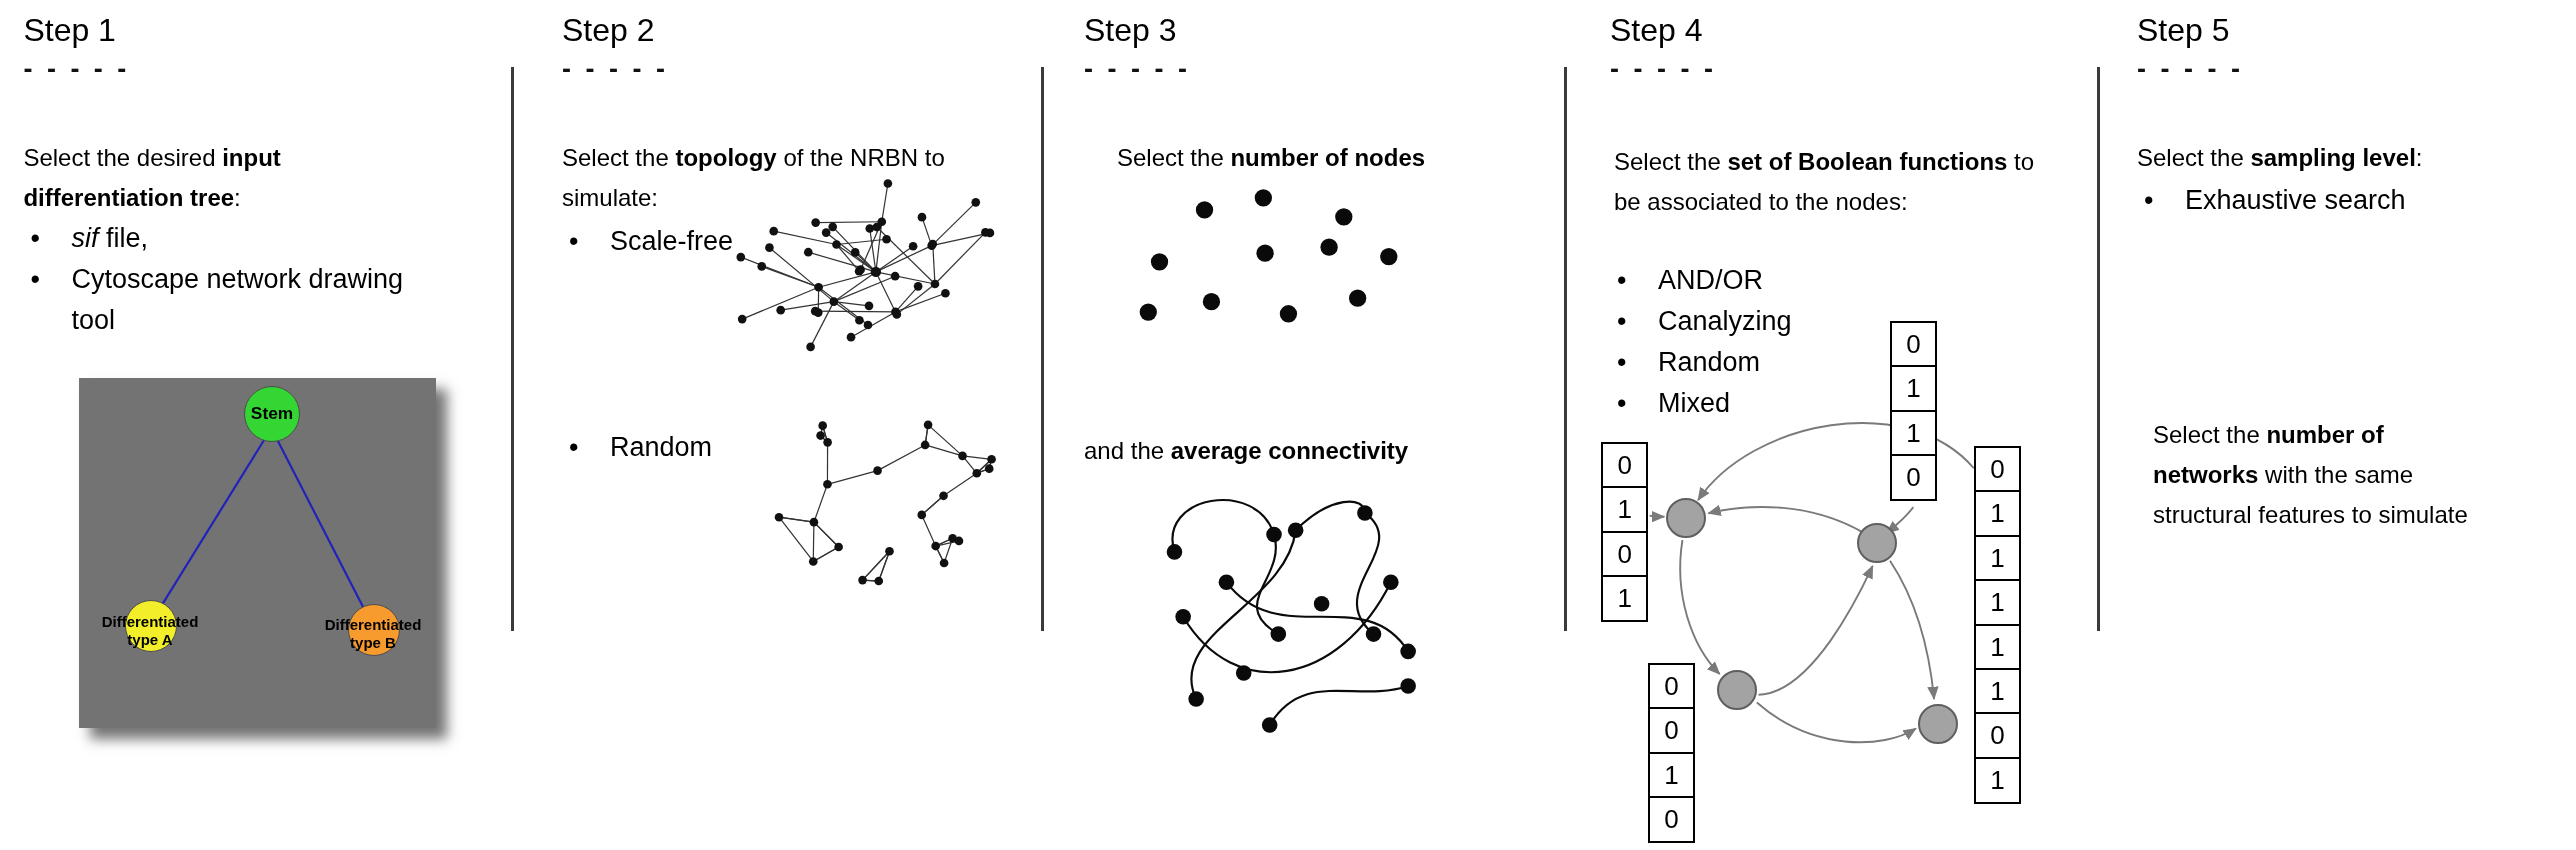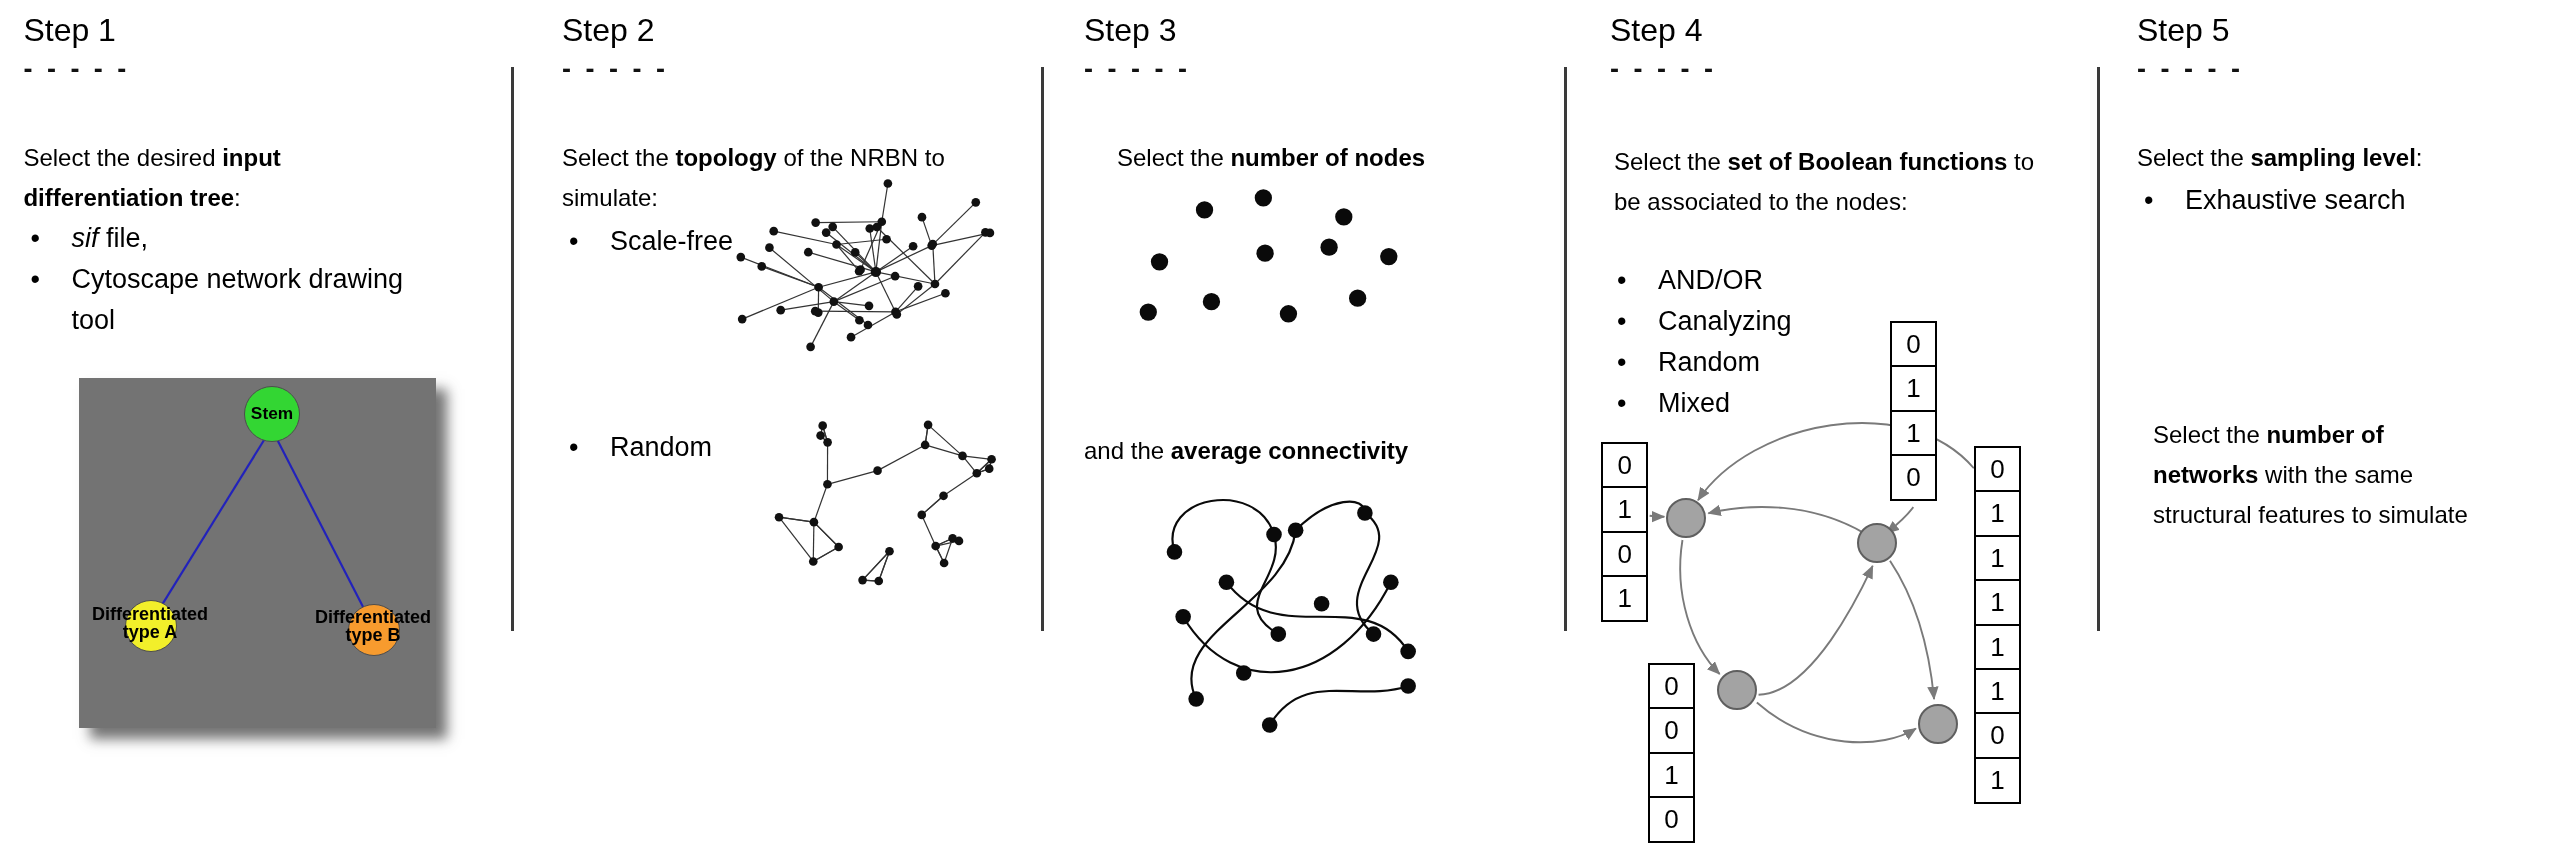--- a/index.html
+++ b/index.html
@@ -13,21 +13,21 @@
   .para{position:absolute;font-size:24px;line-height:40px;}
   .para b{font-weight:700;}
   .blist{position:absolute;font-size:27px;line-height:41px;margin:0;padding:0;list-style:none;}
   .blist li{position:relative;padding-left:48px;}
   .blist li::before{content:"\2022";position:absolute;left:7px;}
   .abs{position:absolute;}
   
   .tree-fig{position:absolute;left:79px;top:378px;width:357px;height:350px;background:#737373;
     box-shadow:11.2px 11.2px 12px rgba(70,70,70,0.75);}
   .tree-node{position:absolute;border-radius:50%;border:1.7px solid #4d4d4d;display:flex;align-items:center;justify-content:center;}
-  .tree-label{position:absolute;width:130px;text-align:center;font-size:18px;font-weight:700;line-height:18px;color:#000;}
+  .tree-label{position:absolute;width:130px;text-align:center;font-size:15px;font-weight:700;line-height:18px;color:#000;margin-top:8px;}
   
   .bool-table{position:absolute;display:flex;flex-direction:column;}
   .bool-cell{box-sizing:border-box;width:47px;height:47px;border:2.6px solid #000;background:#fff;
     display:flex;align-items:center;justify-content:center;font-size:26px;}
   .bool-cell + .bool-cell{margin-top:-2.6px;}
   .gnode{position:absolute;width:40px;height:40px;border-radius:50%;background:#a3a3a3;border:2.6px solid #5f5f5f;box-sizing:border-box;}
 </style>
 </head>
 <body>
 

